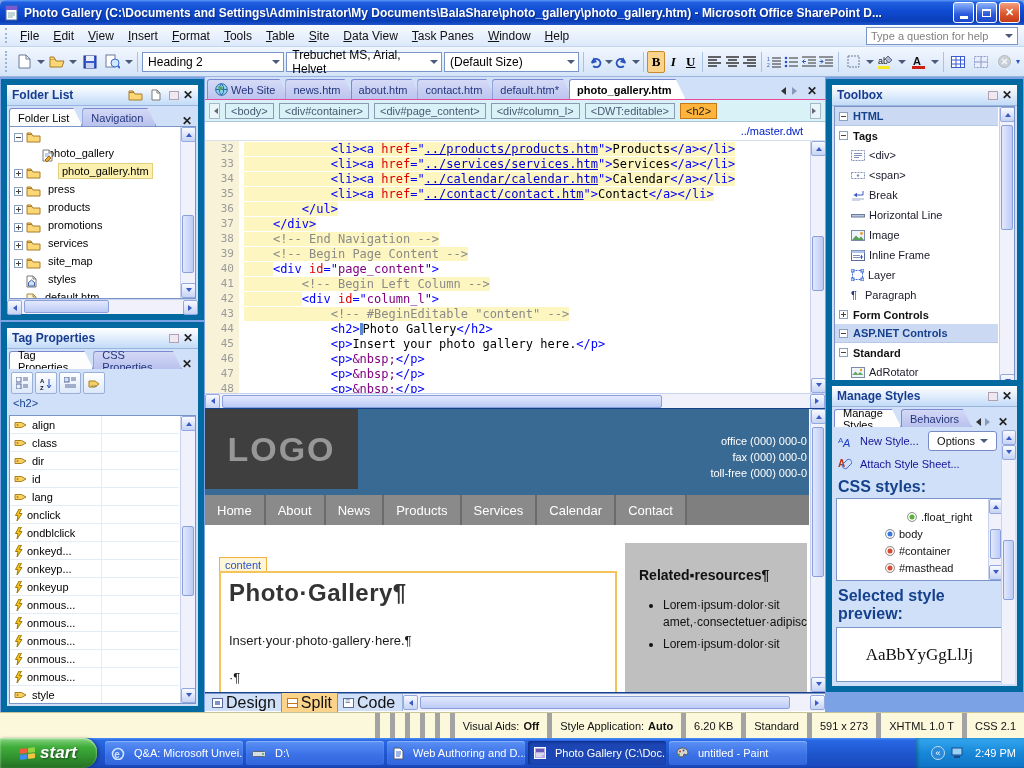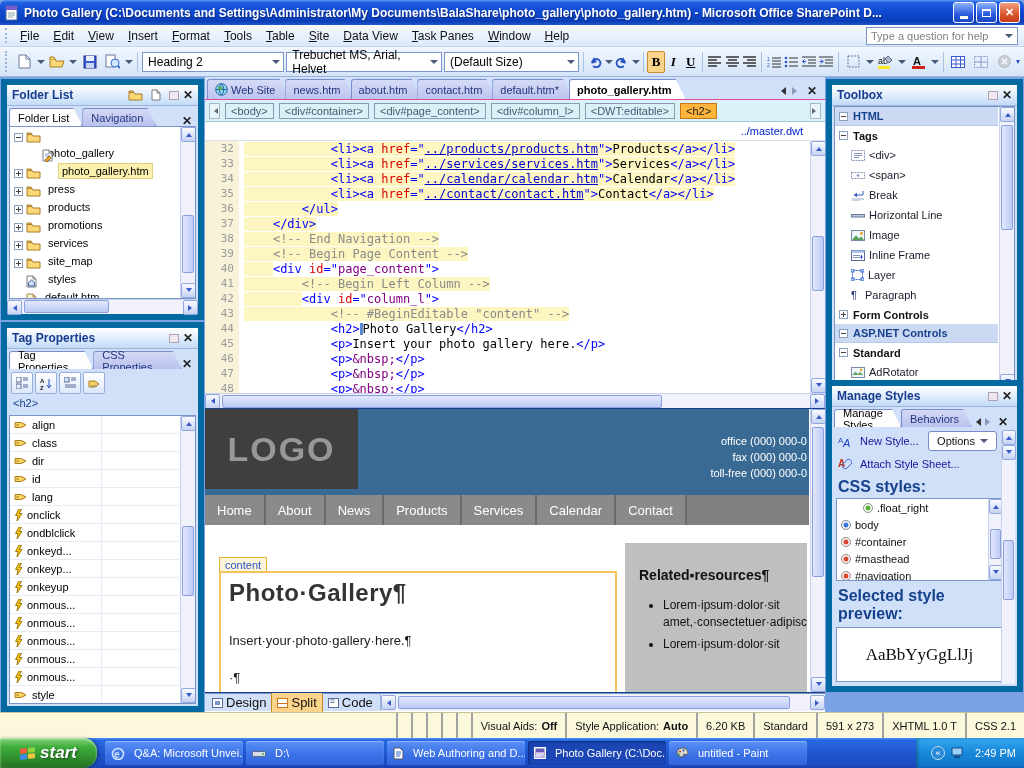--- a/index.html
+++ b/index.html
@@ -160,21 +160,21 @@
   .dheading{ font-size:24px; font-weight:bold; color:#333; letter-spacing:.5px; }
   .dpara{ margin-top:26px; font-size:13px; color:#1a1a1a; }
   .dempty{ margin-top:22px; font-size:13px; color:#1a1a1a; }
   .dsidebar{ position:absolute; left:420px; top:18px; right:2px; bottom:-2px; background:#bfbfbf; padding:24px 12px 0 14px; overflow:hidden; }
   .dsb-h{ font-size:14px; font-weight:bold; color:#111; }
   .dsb-list{ margin-top:14px; padding-left:24px; }
   .dsb-list li{ font-size:12px; color:#111; line-height:1.45; margin-bottom:4px; }
 
   .bottombar{ height:18px; background:#cfe0f8; border-top:1px solid #7a96c8; display:flex; align-items:center; }
   .viewbtns{ display:flex; align-items:center; height:100%; padding:0 2px; border-right:1px solid #9ab4dc; }
-  .vbtn{ height:16px; display:flex; align-items:center; padding:16px 5px; font-size:13px; color:#111; gap:3px; }
+  .vbtn{ height:16px; display:flex; align-items:center; padding:16px 5px; font-size:16px; color:#111; gap:3px; }
   .vbtn.active{ background:#fbd38a; border:1px solid #c98a2c; }
   .vbox{ width:11px; height:10px; border:1px solid #5a6a9a; background:#fff; position:relative; }
   .vbox.split::after{ content:""; position:absolute; left:0; right:0; top:4px; height:1px; background:#c87818; }
   .vbox.split{ border-color:#c87818; }
   .vbox.code::after{ content:"≡"; position:absolute; left:1px; top:-3px; font-size:9px; color:#5a6a9a; }
   .vbox.design::after{ content:""; position:absolute; left:2px; top:2px; width:5px; height:4px; background:#7a96c8; }
   .bb-hs{ flex:1; height:100%; position:relative; display:flex; align-items:center; background:#f0f1fb; }
 
   
   .tbx-body{ flex:1; margin:0 2px 2px 2px; background:#fff; border:1px solid #7a96c8; position:relative; overflow:hidden; }
@@ -186,33 +186,33 @@
   .tbx-header .expander, .tbx-group .expander{ margin:0 5px 0 1px; }
 
   
   .ms-actions{ padding:4px 6px 0 6px; display:flex; align-items:center; }
   .ms-link{ color:#15159a; font-size:11px; display:flex; align-items:center; gap:4px; }
   .ms-options{ margin-left:auto; margin-right:14px; height:20px; border:1px solid #7a8ac8; border-radius:3px; background:#fff;
     display:flex; align-items:center; padding:0 8px; gap:5px; font-size:11px; color:#111; }
   .ms-attach{ padding:6px 6px 2px 6px; }
   .ms-label{ padding:6px 6px 2px 6px; font-weight:bold; color:#16418c; font-size:16px; }
   .ms-list{ margin:0 14px 0 4px; height:106px; background:#fff; border:1px solid #7a96c8; position:relative; overflow:hidden; }
-  .ms-rows{ position:absolute; inset:0 15px 0 0; padding-top:0; }
+  .ms-rows{ position:absolute; inset:0 15px 0 0; padding-top:9px;margin-left:44px; }
   .msrow{ height:17px; display:flex; align-items:center; font-size:11px; color:#111; }
   .dot{ width:10px; height:10px; border-radius:50%; border:1px solid #9a9a9a; box-shadow:inset 0 0 0 1.5px #fff; margin-right:4px; flex:0 0 auto; }
   .dot.red{ background:#d84a30; } .dot.blue{ background:#3878d8; } .dot.green{ background:#58b038; }
   .msrow .lbl.sel{ background:#fbf0ae; }
   .ms-preview{ margin:2px 14px 4px 4px; height:70px; background:#fff; border:1px solid #7a96c8;
     display:flex; align-items:center; justify-content:center; font-family:"Liberation Serif",serif; font-size:17px; color:#111; }
   .ms-outer-sb{ position:absolute; top:44px; bottom:2px; right:2px; width:14px; background:#f0f1fb; border-left:1px solid #c8d2ee; }
 
   
   .statusbar{ position:absolute; left:0; top:712px; width:1024px; height:26px; background:#fbf8dc;
     border-top:1px solid #c8c49a; display:flex; align-items:center; font-size:11px; color:#111; }
-  .scell{ height:100%; display:flex; align-items:center; padding:0 8px; border-left:2px solid #a3a3a3; white-space:nowrap; }
+  .scell{ height:100%; display:flex; align-items:center; padding:0 8px; border-left:5px solid #a3a3a3; white-space:nowrap; }
   .scell b{ margin-left:4px; }
   .scell.mini{ width:15px; padding:0; }
   .sfill{ flex:1; height:100%; }
 
   
   .taskbar{ position:absolute; left:0; top:738px; width:1024px; height:30px;
     background:linear-gradient(180deg,#4b8df8 0%,#2968e4 8%,#1e55cc 55%,#1b4ac0 92%,#1540ae 100%); display:flex; align-items:stretch; }
   .startbtn{ width:97px; height:30px; border-radius:0 14px 14px 0;
     background:linear-gradient(180deg,#88d381 0%,#3fae3b 30%,#2f8d2c 70%,#256f24 100%);
     display:flex; align-items:center; justify-content:center; gap:5px;

